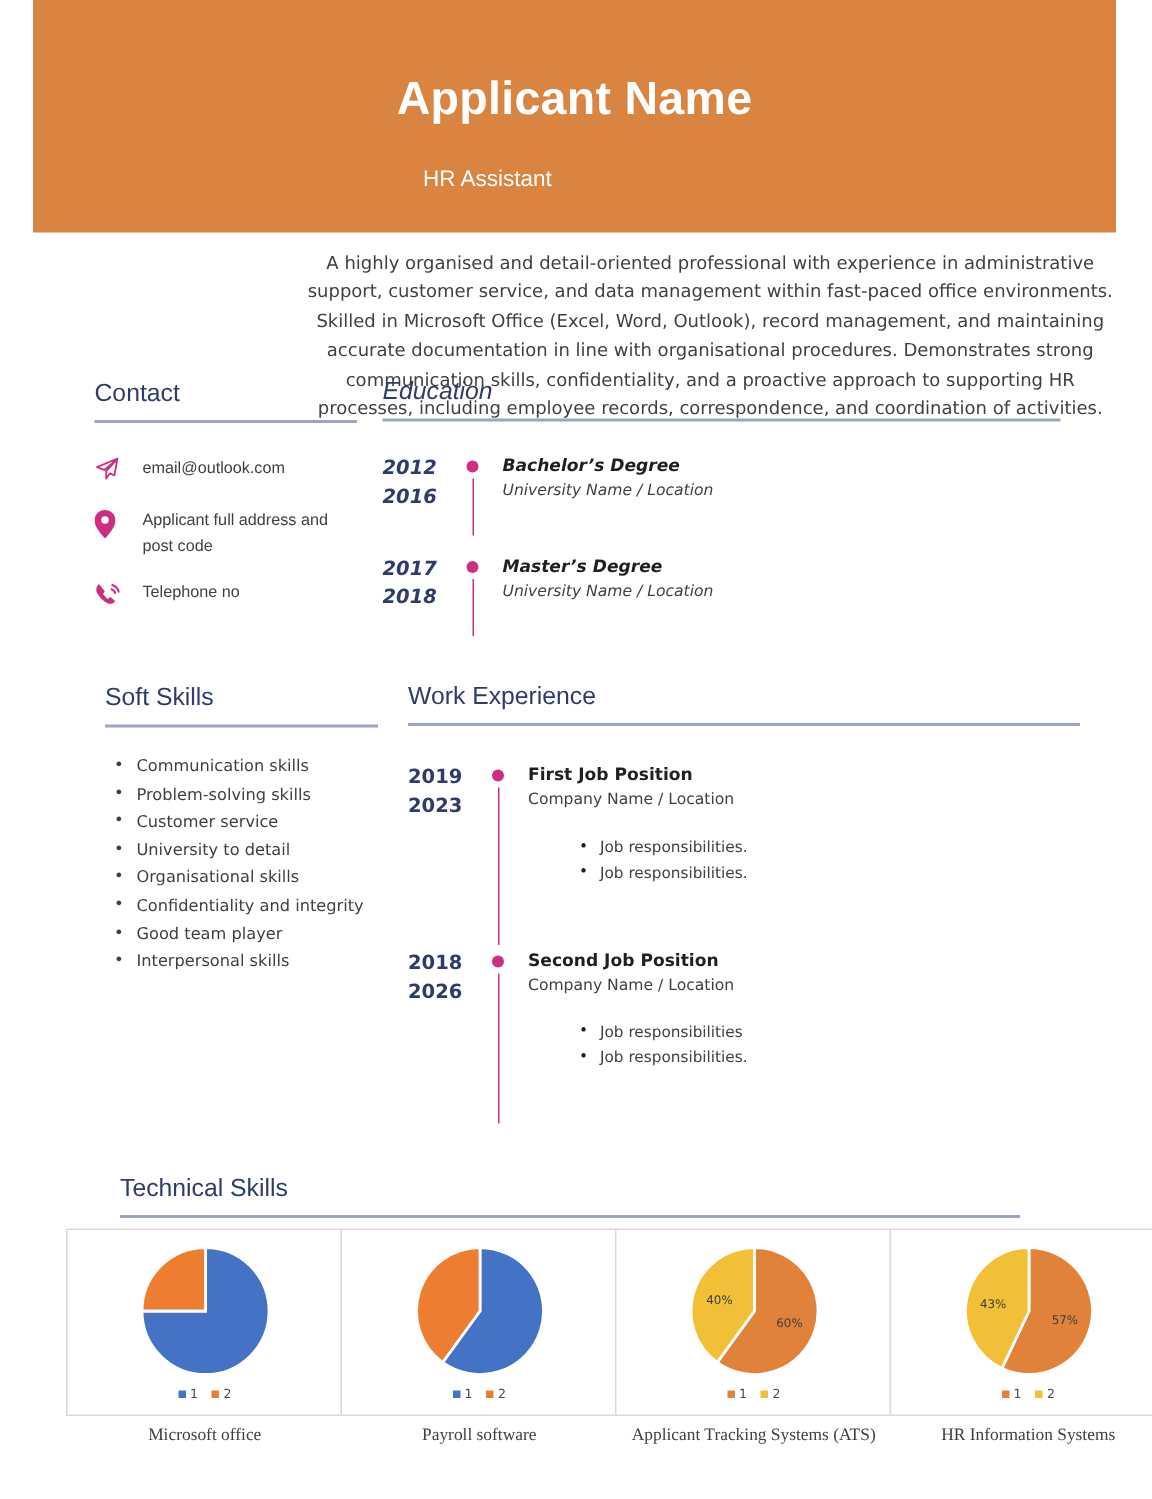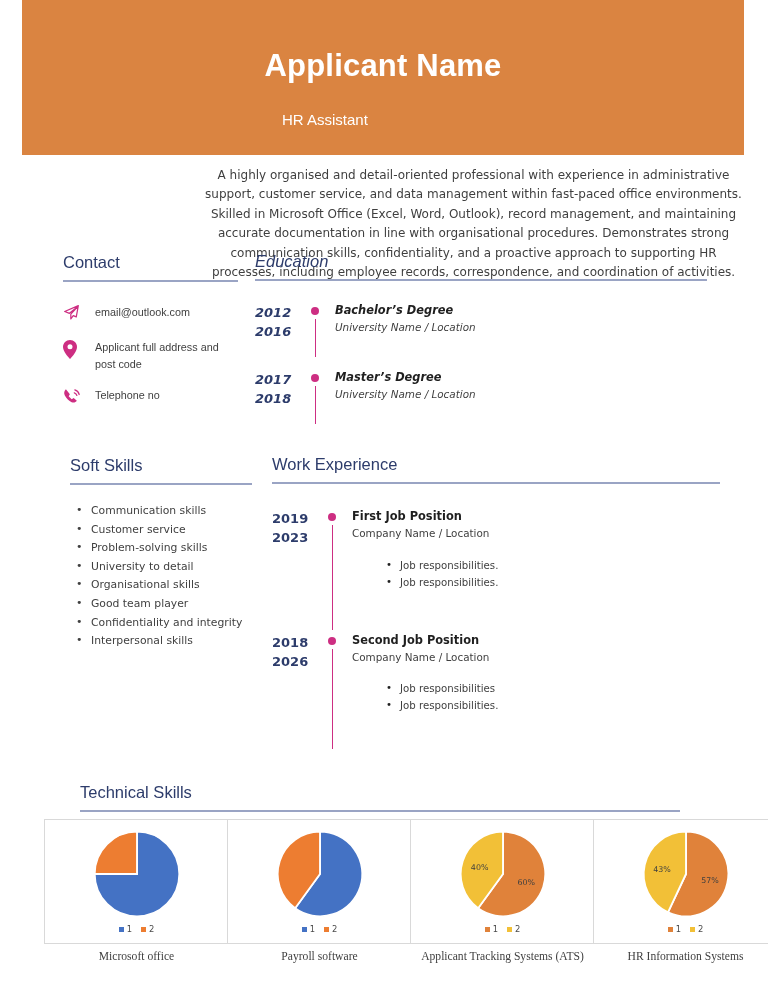--- a/index.html
+++ b/index.html
@@ -380,26 +380,26 @@
       <div class="tl-sub">University Name / Location</div>
     </div>
   </div>
 </div>
 
 <div class="soft-block">
   <div class="sec-title">Soft Skills</div>
   <div class="sec-rule"></div>
   <ul class="soft-list">
     <li>Communication skills</li>
+    <li>Problem-solving skills</li>
     <li>Customer service</li>
-    <li>Problem-solving skills</li>
     <li>University to detail</li>
     <li>Organisational skills</li>
+    <li>Confidentiality and integrity</li>
     <li>Good team player</li>
-    <li>Confidentiality and integrity</li>
     <li>Interpersonal skills</li>
   </ul>
 </div>
 
 <div class="work-block">
   <div class="sec-title">Work Experience</div>
   <div class="sec-rule"></div>
 
   <div class="tl-entry" style="margin-top:25px">
     <div class="tl-years">

